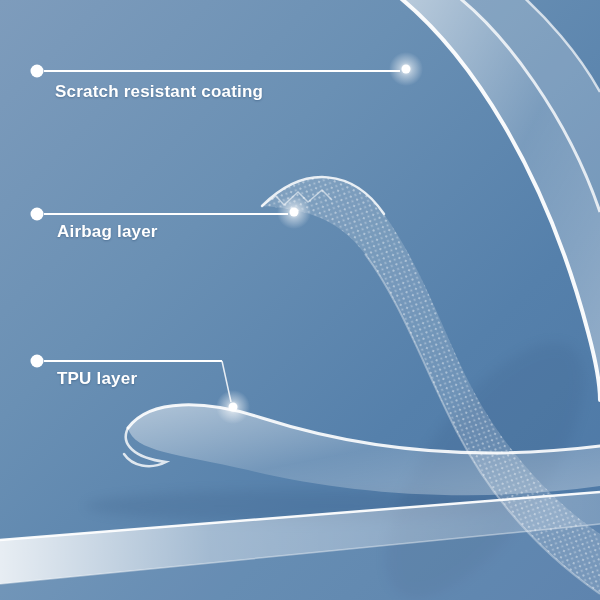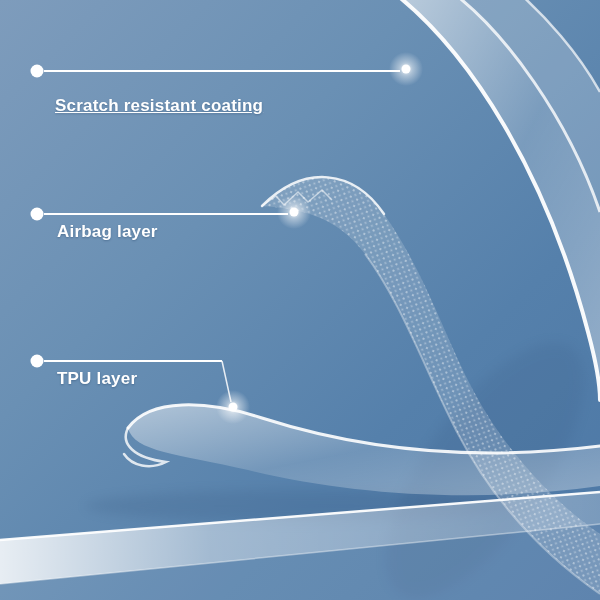--- a/index.html
+++ b/index.html
@@ -14,21 +14,21 @@
     svg.art { position: absolute; left: 0; top: 0; width: 600px; height: 600px; display: block; }
     .callout-label {
       position: absolute;
       color: #ffffff;
       font-size: 17px;
       font-weight: 600;
       letter-spacing: 0.2px;
       text-shadow: 0 1px 2px rgba(25, 55, 90, 0.35);
       white-space: nowrap;
     }
-    .label-1 { left: 55px; top: 96px; text-decoration: underline; }
+    .label-1 { left: 55px; top: 82px; }
     .label-2 { left: 57px; top: 222px; }
     .label-3 { left: 57px; top: 369px; }
   </style>
 </head>
 <body>
 
 <div class="scene">
 
   <svg class="art" viewBox="0 0 600 600" aria-hidden="true">
     <defs>

